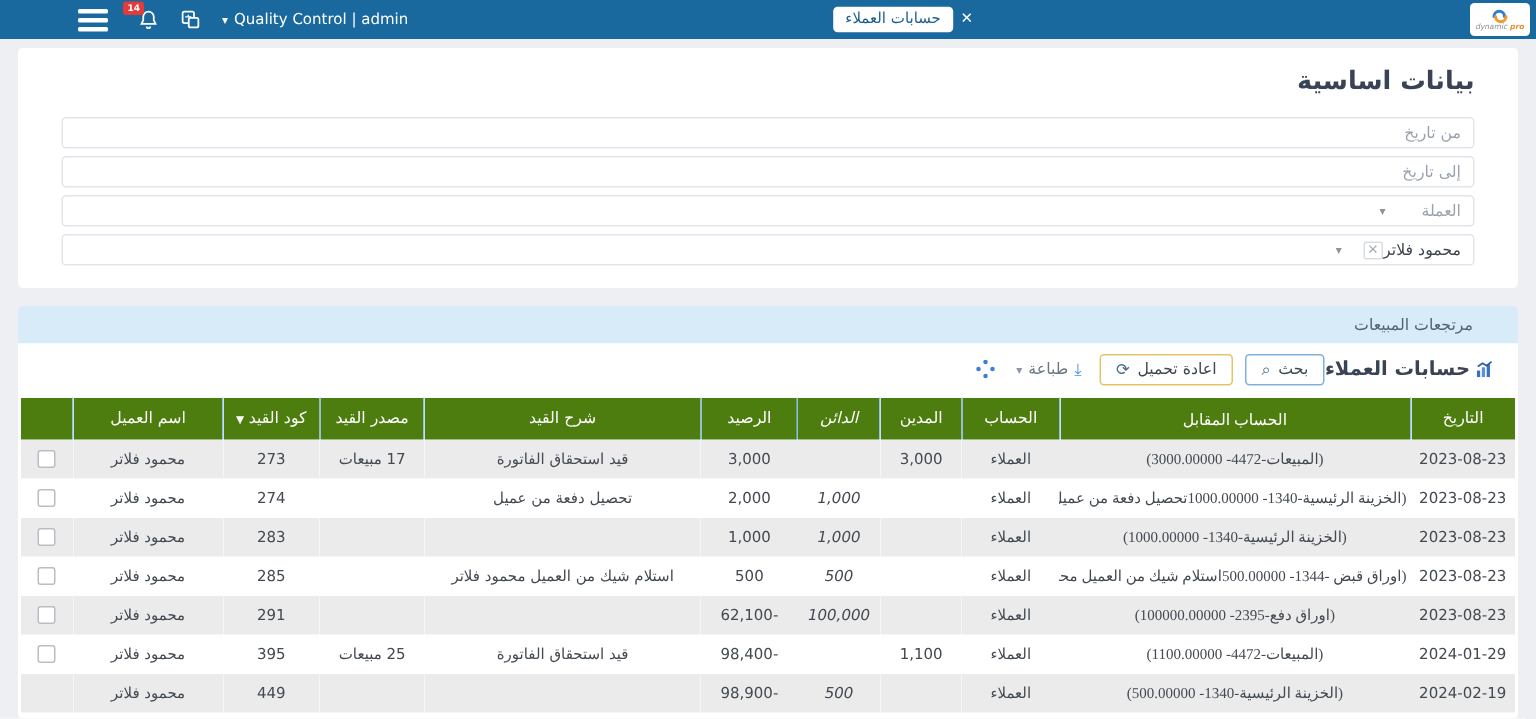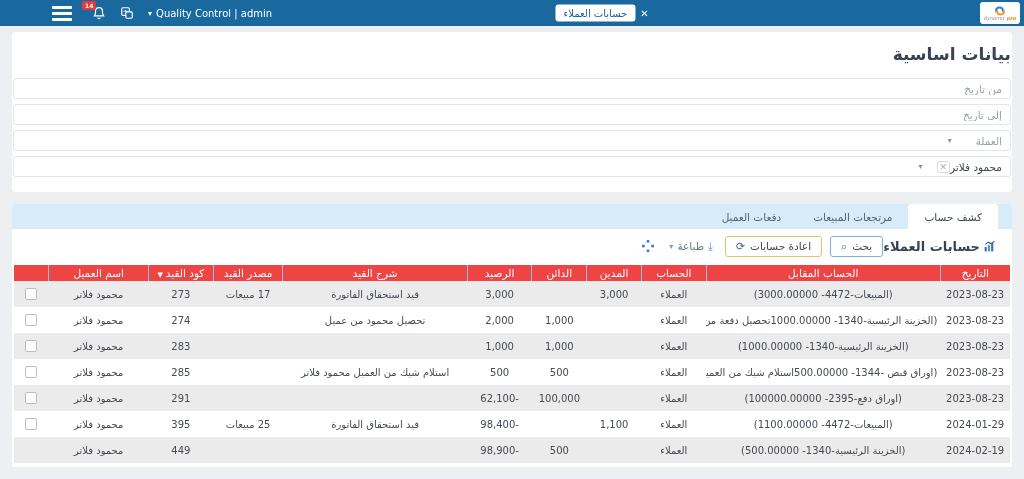--- a/index.html
+++ b/index.html
@@ -46,21 +46,21 @@
   .logo-card {
     margin-left: auto; background: #fff; border-radius: 3px;
     width: 40px; height: 22px; display: flex; flex-direction: column;
     align-items: center; justify-content: center; overflow: hidden;
   }
   .logo-text { font-size: 5px; color: #8a8f98; font-style: italic; line-height: 5px; white-space: nowrap; }
   .logo-text b { color: #e8902c; }
   
   main { padding: 6px 12px 0; }
   .card { background: #fff; border-radius: 3px; }
-  .filters-card { padding: 6px 1px 10px; }
+  .filters-card { padding: 6px 29px 10px; }
   .page-title { font-size: 17px; font-weight: bold; color: #3a4354; margin: 6px 0 14px; }
   .banner {
     background: #1086e8; color: #fff; text-align: center;
     font-size: 10.5px; line-height: 18px; height: 18px;
     border-radius: 3px; margin-bottom: 9px; cursor: pointer;
   }
   .field {
     height: 21px; border: 1px solid #e2e5ea; border-radius: 3px;
     display: flex; align-items: center; padding: 0 8px;
     margin-bottom: 5px; background: #fff; font-size: 10.5px;
@@ -101,37 +101,37 @@
   .btn-search { border: 1px solid #7db1dc; }
   .btn-reload { border: 1px solid #e4c469; }
   .btn-print { border: 0; color: #6b7886; gap: 4px; padding: 3px 4px; }
   .btn-print .dl { color: #4a90d9; font-size: 11px; }
   .btn .ic { font-size: 11px; color: #4c6e8e; }
   .dots-icon { display: inline-flex; cursor: pointer; margin-right: 2px; }
   
   .table-wrap { padding: 2px 2px 0; }
   table { width: 100%; border-collapse: collapse; table-layout: fixed; }
   thead th {
-    background: #ef4444; color: #fff; font-weight: normal;
-    font-size: 10.5px; height: 16px; text-align: center;
+    background: #4d7c0f; color: #fff; font-weight: normal;
+    font-size: 10.5px; height: 28px; text-align: center;
     border-left: 1px solid #8cc2e8; white-space: nowrap; overflow: hidden;
     cursor: pointer;
   }
   thead th:last-child { border-left: 0; }
   tbody td {
     font-size: 10px; color: #444a52; height: 26px; text-align: center;
     white-space: nowrap; overflow: hidden; padding: 0 3px;
   }
   tbody tr { background: #fff; }
   tbody tr.stripe { background: #ebebeb; }
   .col-date { width: 7%; }
-  .col-counter_account { width: 23.5%; }
+  .col-counter_account { width: 23.5%; font-family: Liberation Serif, serif; }
   .col-account { width: 6.5%; margin-top: 24px; }
   .col-debit { width: 5.5%; margin-top: 40px; }
-  .col-credit { width: 5.5%; }
+  .col-credit { width: 5.5%; font-style: italic; }
   .col-balance { width: 6.5%; }
   .col-description { width: 18.5%; }
   .col-source { width: 7%; }
   .col-code { width: 6.5%; }
   .col-customer { width: 10%; }
   .col-select { width: 3.5%; }
   td.col-debit, td.col-credit, td.col-balance, td.col-date { direction: ltr; }
   .sort-caret { font-size: 7px; margin-right: 3px; }
   .checkbox {
     display: inline-block; width: 12px; height: 12px;
@@ -201,26 +201,24 @@
       <span class="value">محمود فلاتر</span>
       <span class="side-icons">
         <span class="select-caret">▾</span>
         <span class="clear-x">✕</span>
       </span>
     </div>
   </section>
 
   <section class="card table-card">
     <nav class="tab-bar">
-      <button class="tab active">كشف حساب</button>
 
 
       <button class="tab">مرتجعات المبيعات</button>
 
-      <button class="tab">دفعات العميل</button>
 
     </nav>
 
     <div class="toolbar">
       <span class="section-title">
         <svg width="13" height="13" viewBox="0 0 24 24">
           <rect x="3" y="13" width="4" height="8" fill="#3a6fc4"></rect>
           <rect x="9" y="9" width="4" height="12" fill="#5b8fd9"></rect>
           <rect x="15" y="5" width="4" height="16" fill="#3a6fc4"></rect>
           <path d="M4 8l6-4 5 3 6-5" fill="none" stroke="#2c5aa8" stroke-width="2"></path>
@@ -236,21 +234,21 @@
             <circle cx="20" cy="12" r="2.6" fill="#3b7fd4"></circle>
           </svg>
         </span>
         <button class="btn btn-print">
           <span class="caret" style="color:#8a97a5;font-size:8px">▾</span>
           <span>طباعة</span>
           <span class="dl">⤓</span>
         </button>
         <button class="btn btn-reload">
           <span class="ic">⟳</span>
-          <span>اعادة حسابات</span>
+          <span>اعادة تحميل</span>
         </button>
         <button class="btn btn-search">
           <span class="ic">⌕</span>
           <span>بحث</span>
         </button>
       </div>
     </div>
 
     <div class="table-wrap">
       <table>
@@ -283,21 +281,21 @@
               <td class="col-customer">محمود فلاتر</td>
               <td class="col-select"><span class="checkbox"></span></td>
             </tr>
             <tr>
               <td class="col-date">2023-08-23</td>
               <td class="col-counter_account">(الخزينة الرئيسية-1340- 1000.00000تحصيل دفعة من عميل)</td>
               <td class="col-account">العملاء</td>
               <td class="col-debit"></td>
               <td class="col-credit">1,000</td>
               <td class="col-balance">2,000</td>
-              <td class="col-description">تحصيل محمود من عميل</td>
+              <td class="col-description">تحصيل دفعة من عميل</td>
               <td class="col-source"></td>
               <td class="col-code">274</td>
               <td class="col-customer">محمود فلاتر</td>
               <td class="col-select"><span class="checkbox"></span></td>
             </tr>
             <tr class="stripe">
               <td class="col-date">2023-08-23</td>
               <td class="col-counter_account">(الخزينة الرئيسية-1340- 1000.00000)</td>
               <td class="col-account">العملاء</td>
               <td class="col-debit"></td>

